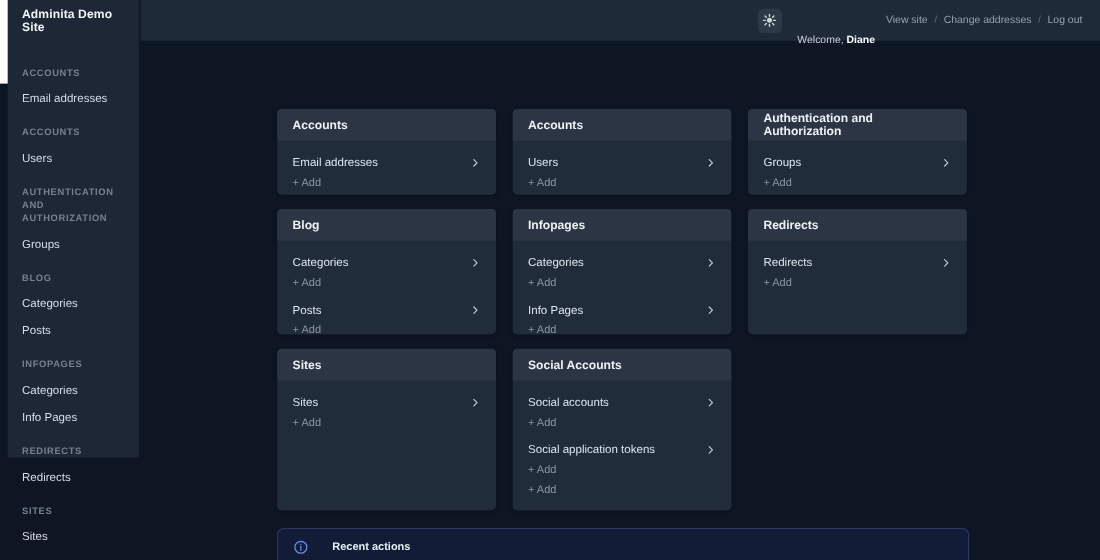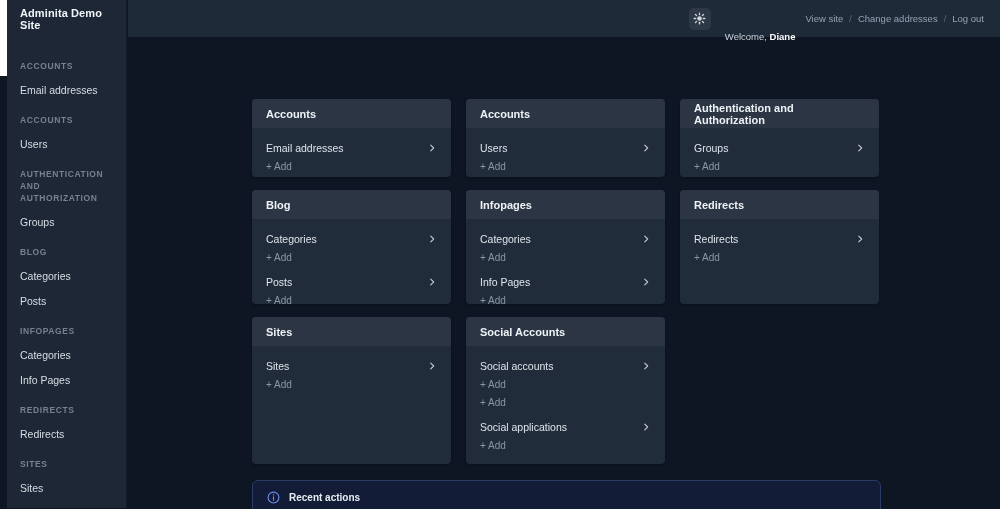--- a/index.html
+++ b/index.html
@@ -8,21 +8,21 @@
     font-family:"Liberation Sans", sans-serif;
     background:#0e1624;
     position:relative;
     color:#e8edf2;
   }
   
   .edge-strip { position:absolute; left:0; top:0; width:7px; height:76px; background:#ffffff; z-index:30; }
 
   
   .sidebar {
-    position:absolute; left:7px; top:0; width:120px; height:508px;
+    position:absolute; left:7px; top:0; width:120px; height:416px;
     background:#1d2735; border-right:1px solid rgba(0,0,0,.28); z-index:10;
   }
   .brand {
     height:37px; display:flex; align-items:center; padding:0 13px;
     font-size:11px; font-weight:bold; color:#f0f4f8; letter-spacing:.1px;
   }
   .side-nav { padding:6px 13px 0 13px; }
   .side-section-label {
     margin-top:17px; font-size:8.5px; font-weight:bold; letter-spacing:.6px;
     color:#76828f; text-transform:uppercase; line-height:12px;
@@ -67,21 +67,21 @@
   .model-name { font-size:10.5px; color:#dde4eb; }
   .chev { width:10px; height:10px; flex:0 0 auto; }
   .add-link { margin-top:7px; font-size:10px; color:#8b96a4; cursor:pointer; }
 
   
   .recent {
     margin:16px 0 0 124px; width:629px; min-height:60px;
     background:#131c37; border:1px solid #2b3b66; border-radius:6px;
     padding:10px 14px 12px 14px;
   }
-  .recent-head { display:flex; align-items:center; gap:9px; }
+  .recent-head { display:flex; align-items:center; gap:22px; }
   .recent-title { font-size:10px; font-weight:bold; color:#e8edf2; }
 </style>
 </head>
 <body>
 
 <div class="edge-strip"></div>
 
 <aside class="sidebar">
   <div class="brand">Adminita Demo Site</div>
   <nav class="side-nav" id="side-nav">
@@ -257,29 +257,29 @@
         <div class="card-body">
           <div class="model-row">
             <span class="model-name">Social accounts</span>
             <span style="display: flex;">
               <svg class="chev" viewBox="0 0 24 24" fill="none" stroke="#c3ccd6" stroke-width="2.6" stroke-linecap="round" stroke-linejoin="round">
                 <polyline points="9 5 16 12 9 19"></polyline>
               </svg>
             </span>
           </div>
           <div class="add-link">+ Add</div>
-          <div class="add-link">+ Add</div>
-          <div class="model-row">
-            <span class="model-name">Social applications</span>
-            <span style="display: flex;">
-              <svg class="chev" viewBox="0 0 24 24" fill="none" stroke="#c3ccd6" stroke-width="2.6" stroke-linecap="round" stroke-linejoin="round">
-                <polyline points="9 5 16 12 9 19"></polyline>
-              </svg>
-            </span>
-          </div>
+          <div class="model-row">
+            <span class="model-name">Social application tokens</span>
+            <span style="display: flex;">
+              <svg class="chev" viewBox="0 0 24 24" fill="none" stroke="#c3ccd6" stroke-width="2.6" stroke-linecap="round" stroke-linejoin="round">
+                <polyline points="9 5 16 12 9 19"></polyline>
+              </svg>
+            </span>
+          </div>
+          <div class="add-link">+ Add</div>
           <div class="add-link">+ Add</div>
         </div>
       </div>
     </div>
 
   <section class="recent">
     <div class="recent-head">
       <span style="display:flex">
         <svg width="13" height="13" viewBox="0 0 24 24" fill="none" stroke="#6b8df5" stroke-width="2">
           <circle cx="12" cy="12" r="10"></circle>

